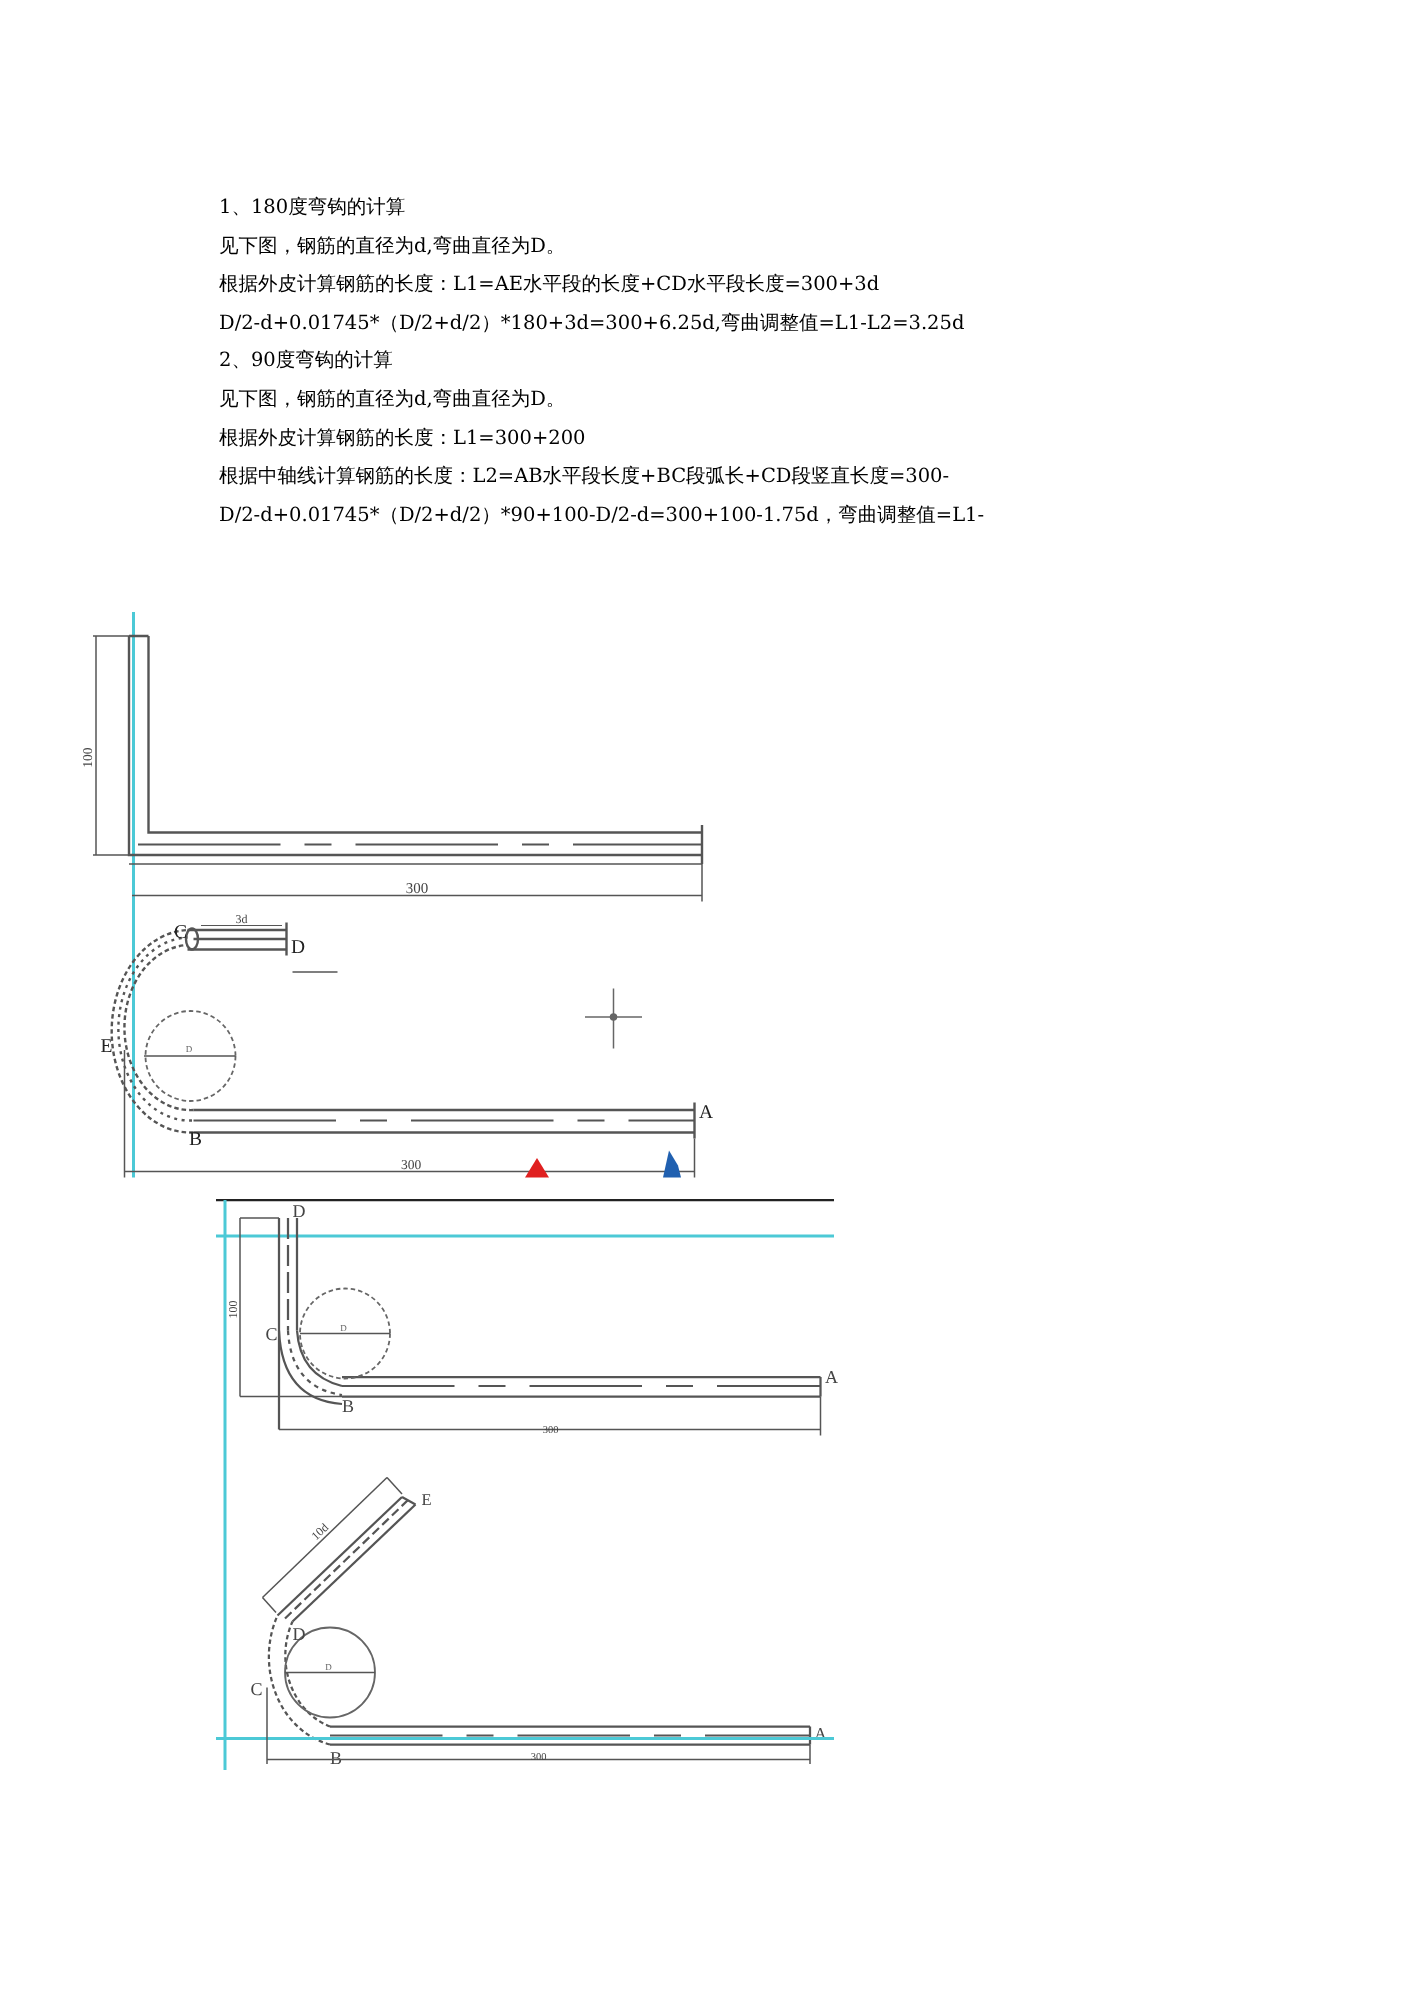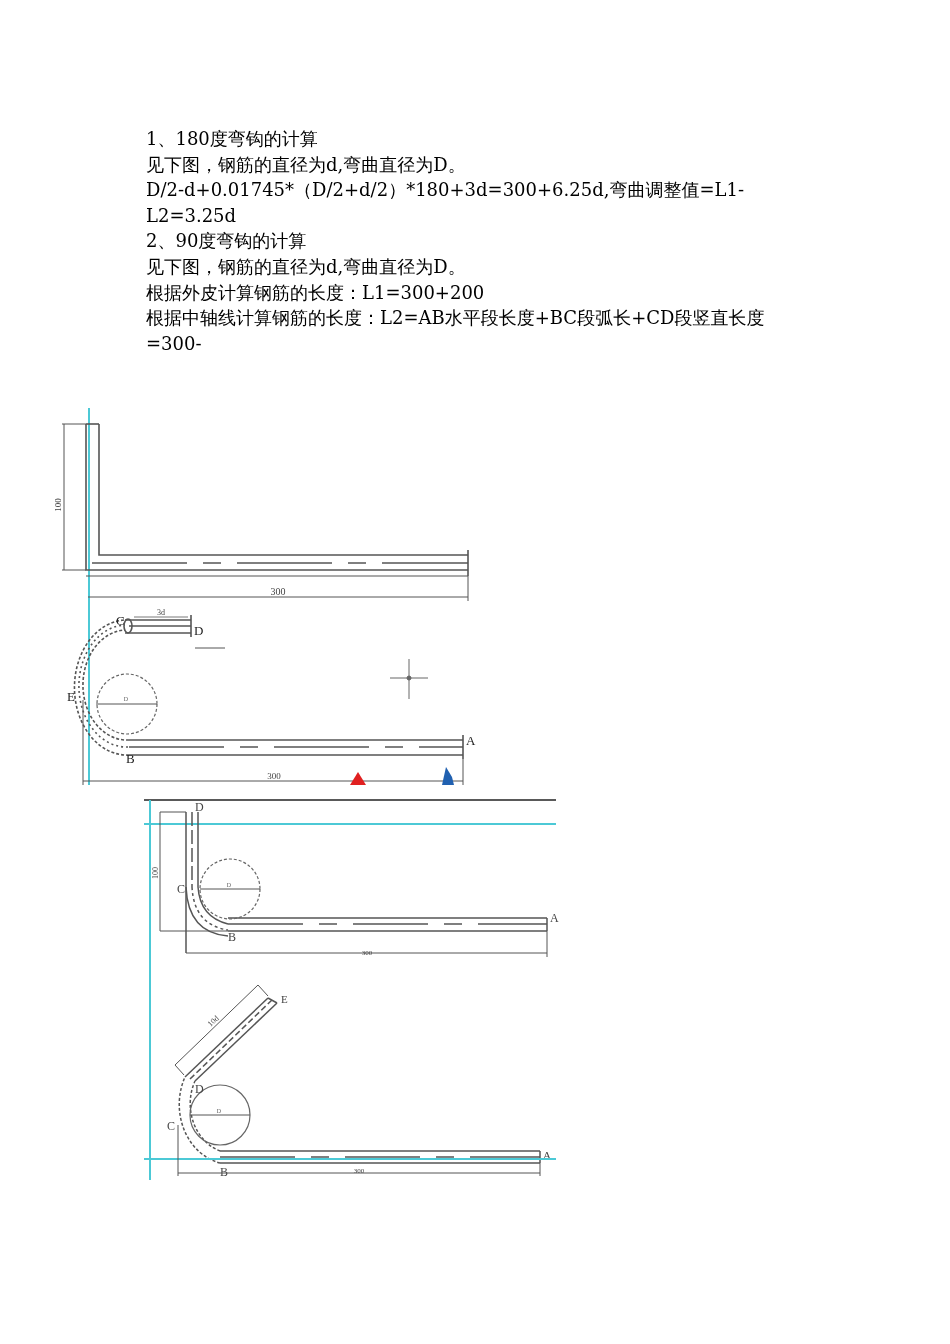--- a/index.html
+++ b/index.html
@@ -1,32 +1,34 @@
 <!DOCTYPE html>
 <html><head>
   <meta charset="utf-8">
   <style>
     html, body { margin: 0; padding: 0; background: #ffffff; }
     body { width: 950px; height: 1344px; position: relative; overflow: hidden; font-family: "DejaVu Serif", "Liberation Serif", serif; color: #000; }
-    .text-block { position: absolute; left: 146px; top: 126px; width: 670px; font-size: 18px; line-height: 25.6px; letter-spacing: 0; }
+    .text-block { position: absolute; left: 146px; top: 126px; width: 670px; font-size: 13px; line-height: 25.6px; letter-spacing: 0; }
     .text-block p { margin: 0; white-space: pre-wrap; }
     .fig { position: absolute; }
     svg text { font-family: "Liberation Serif", "DejaVu Serif", serif; }
   </style>
 </head>
 <body>
 
 <div class="text-block">
   <p>1、180度弯钩的计算</p>
   <p>见下图，钢筋的直径为d,弯曲直径为D。</p>
+  <p>根据外皮计算钢筋的长度：L1=AE水平段的长度+CD水平段长度=300+3d</p>
   <p>D/2-d+0.01745*（D/2+d/2）*180+3d=300+6.25d,弯曲调整值=L1-L2=3.25d</p>
   <p>2、90度弯钩的计算</p>
   <p>见下图，钢筋的直径为d,弯曲直径为D。</p>
   <p>根据外皮计算钢筋的长度：L1=300+200</p>
   <p>根据中轴线计算钢筋的长度：L2=AB水平段长度+BC段弧长+CD段竖直长度=300-</p>
+  <p>D/2-d+0.01745*（D/2+d/2）*90+100-D/2-d=300+100-1.75d，弯曲调整值=L1-</p>
 </div>
 
 <svg class="fig" style="left:50px;top:405px" width="430" height="385" viewBox="0 0 430 385">
 
   <line x1="39" y1="3" x2="39" y2="380" stroke="#4cc9d6" stroke-width="2"></line>
 
   <g stroke="#555" stroke-width="1.6" fill="none">
     <polyline points="49,19 49,150 418,150"></polyline>
     <polyline points="36,19 36,165 418,165"></polyline>
     <line x1="36" y1="19" x2="49" y2="19"></line>

